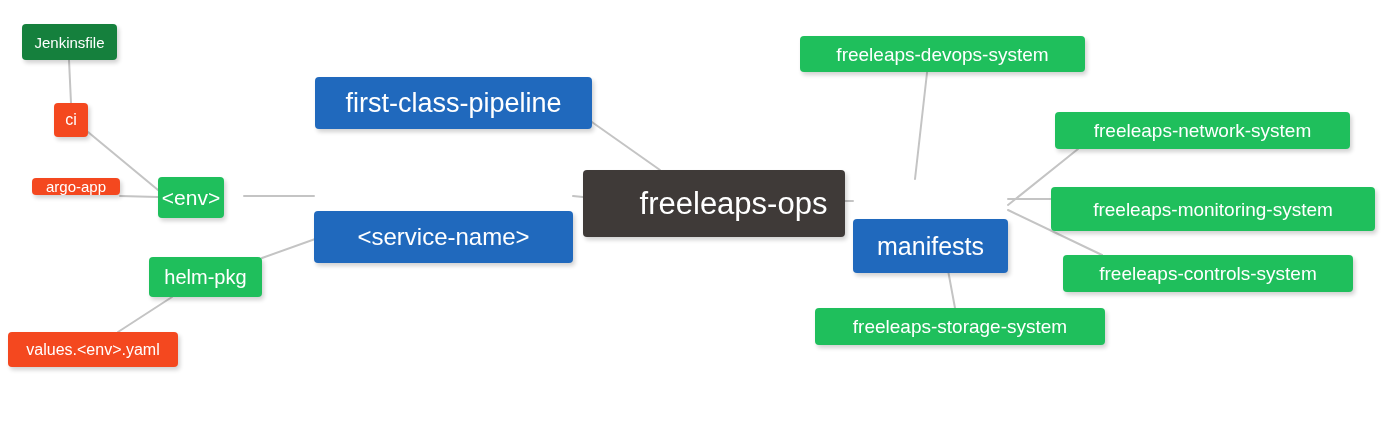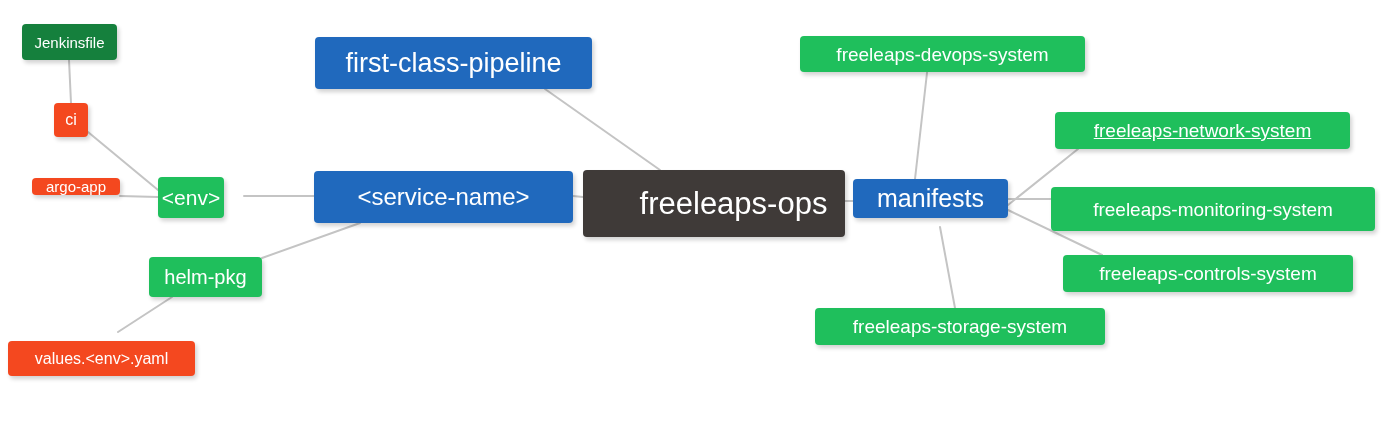--- a/index.html
+++ b/index.html
@@ -30,21 +30,21 @@
     align-items: center;
     justify-content: center;
     color: #ffffff;
     border-radius: 4px;
     white-space: nowrap;
     line-height: 1;
     box-shadow: 2px 3px 4px rgba(0,0,0,0.18);
     letter-spacing: 0px;
   }
   .n-root   { background: #3f3a38; }
-  .n-blue   { background: #2069bd; }
+  .n-blue   { background: #2069bd; margin-top: 40px; }
   .n-green  { background: #1fbf5c; }
   .n-orange { background: #15803d; }
   .n-red    { background: #f4481f; }
 </style>
 </head>
 <body>
 
 <div id="canvas">
   <svg id="edges">
       <line x1="69" y1="60" x2="71" y2="103" stroke="#c4c4c4" stroke-width="2" stroke-linecap="round"></line>
@@ -61,24 +61,24 @@
       <line x1="1008" y1="199" x2="1051" y2="199" stroke="#c4c4c4" stroke-width="2" stroke-linecap="round"></line>
       <line x1="1008" y1="210" x2="1102" y2="255" stroke="#c4c4c4" stroke-width="2" stroke-linecap="round"></line>
       <line x1="940" y1="227" x2="955" y2="308" stroke="#c4c4c4" stroke-width="2" stroke-linecap="round"></line>
     </svg>
   <div id="node-layer">
       <div class="node n-orange" style="left: 22px; top: 24px; width: 95px; height: 36px; font-size: 15px;">Jenkinsfile</div>
       <div class="node n-red" style="left: 54px; top: 103px; width: 34px; height: 34px; font-size: 16px;">ci</div>
       <div class="node n-red" style="left: 32px; top: 178px; width: 88px; height: 17px; font-size: 15px;">argo-app</div>
       <div class="node n-green" style="left: 158px; top: 177px; width: 66px; height: 41px; font-size: 21px;">&lt;env&gt;</div>
       <div class="node n-green" style="left: 149px; top: 257px; width: 113px; height: 40px; font-size: 20px;">helm-pkg</div>
-      <div class="node n-red" style="left: 8px; top: 332px; width: 187px; height: 35px; font-size: 16px; margin-top: 9px;">values.&lt;env&gt;.yaml</div>
+      <div class="node n-red" style="left: 8px; top: 332px; width: 170px; height: 35px; font-size: 16px;">values.&lt;env&gt;.yaml</div>
       <div class="node n-blue" style="left: 315px; top: 37px; width: 277px; height: 52px; font-size: 27px;">first-class-pipeline</div>
       <div class="node n-blue" style="left: 314px; top: 171px; width: 259px; height: 52px; font-size: 24px;">&lt;service-name&gt;</div>
       <div class="node n-root" style="left: 583px; top: 170px; width: 262px; height: 67px; font-size: 31px; padding-left: 39px;">freeleaps-ops</div>
-      <div class="node n-blue" style="left: 853px; top: 179px; width: 155px; height: 39px; font-size: 25px;">manifests</div>
+      <div class="node n-blue" style="left: 853px; top: 179px; width: 155px; height: 54px; font-size: 25px;">manifests</div>
       <div class="node n-green" style="left: 800px; top: 36px; width: 285px; height: 36px; font-size: 19px;">freeleaps-devops-system</div>
-      <div class="node n-green" style="left: 1055px; top: 112px; width: 295px; height: 37px; font-size: 19px; text-decoration: underline;">freeleaps-network-system</div>
+      <div class="node n-green" style="left: 1055px; top: 112px; width: 295px; height: 37px; font-size: 19px;">freeleaps-network-system</div>
       <div class="node n-green" style="left: 1051px; top: 187px; width: 324px; height: 44px; font-size: 19px;">freeleaps-monitoring-system</div>
       <div class="node n-green" style="left: 1063px; top: 255px; width: 290px; height: 37px; font-size: 19px;">freeleaps-controls-system</div>
       <div class="node n-green" style="left: 815px; top: 308px; width: 290px; height: 37px; font-size: 19px;">freeleaps-storage-system</div>
     </div>
 </div>
 
 </body></html>

